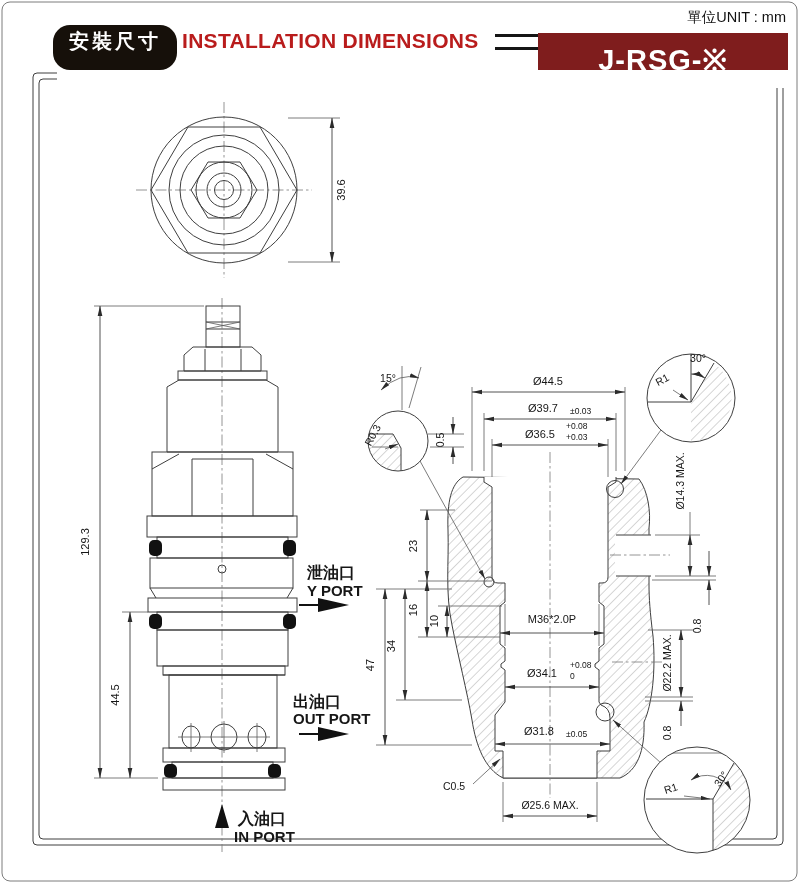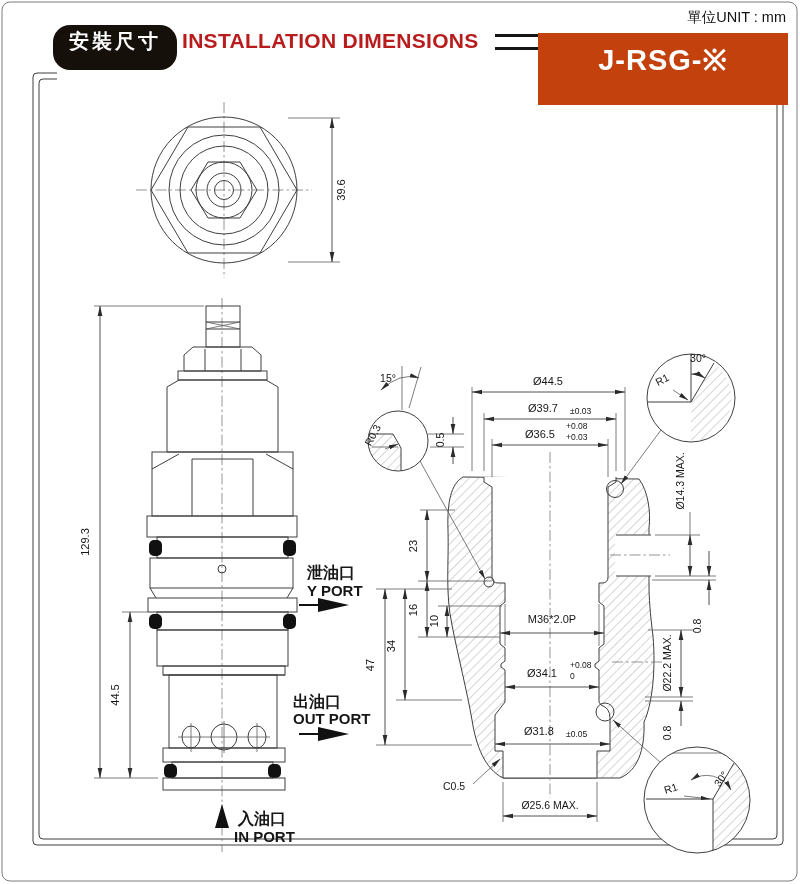--- a/index.html
+++ b/index.html
@@ -8,21 +8,21 @@
   .drawing{position:absolute;left:0;top:0;}
   .unit-label{position:absolute;top:8px;right:14px;font-size:14.5px;color:#111;
         font-family:"Liberation Sans",sans-serif;margin-left:36px;}
   .badge{position:absolute;left:53px;top:25px;width:124px;height:45px;background:#16100a;
         border-radius:17px;color:#fff;font-size:20px;font-weight:bold;letter-spacing:3px;
         text-align:center;line-height:33px;}
   .title-en{position:absolute;left:182px;top:29px;font-size:21px;font-weight:bold;
         letter-spacing:.3px;color:#b91c1c;}
   .title-rule{position:absolute;left:495px;top:34px;width:44px;height:10px;
         border-top:3px solid #151515;border-bottom:3px solid #151515;}
-  .banner{position:absolute;left:538px;top:33px;width:250px;height:72px;background:#c2410c;
+  .banner{position:absolute;left:538px;top:33px;width:250px;height:37px;background:#7f1d1d;
         color:#fff;font-size:29px;font-weight:bold;letter-spacing:1px;text-align:center;
         line-height:55px;}
   svg text{font-family:"Liberation Sans",sans-serif;fill:#161616;}
   .ln{stroke:#3f3f3f;stroke-width:1;fill:none;}
   .thin{stroke:#5a5a5a;stroke-width:.8;fill:none;}
   .cl{stroke:#787878;stroke-width:.8;fill:none;stroke-dasharray:11 3 2.5 3;}
   .dim{stroke:#3f3f3f;stroke-width:.9;fill:none;}
   .dtxt{font-size:11px;}
   .stxt{font-size:10.5px;}
   .tol{font-size:8.5px;}

